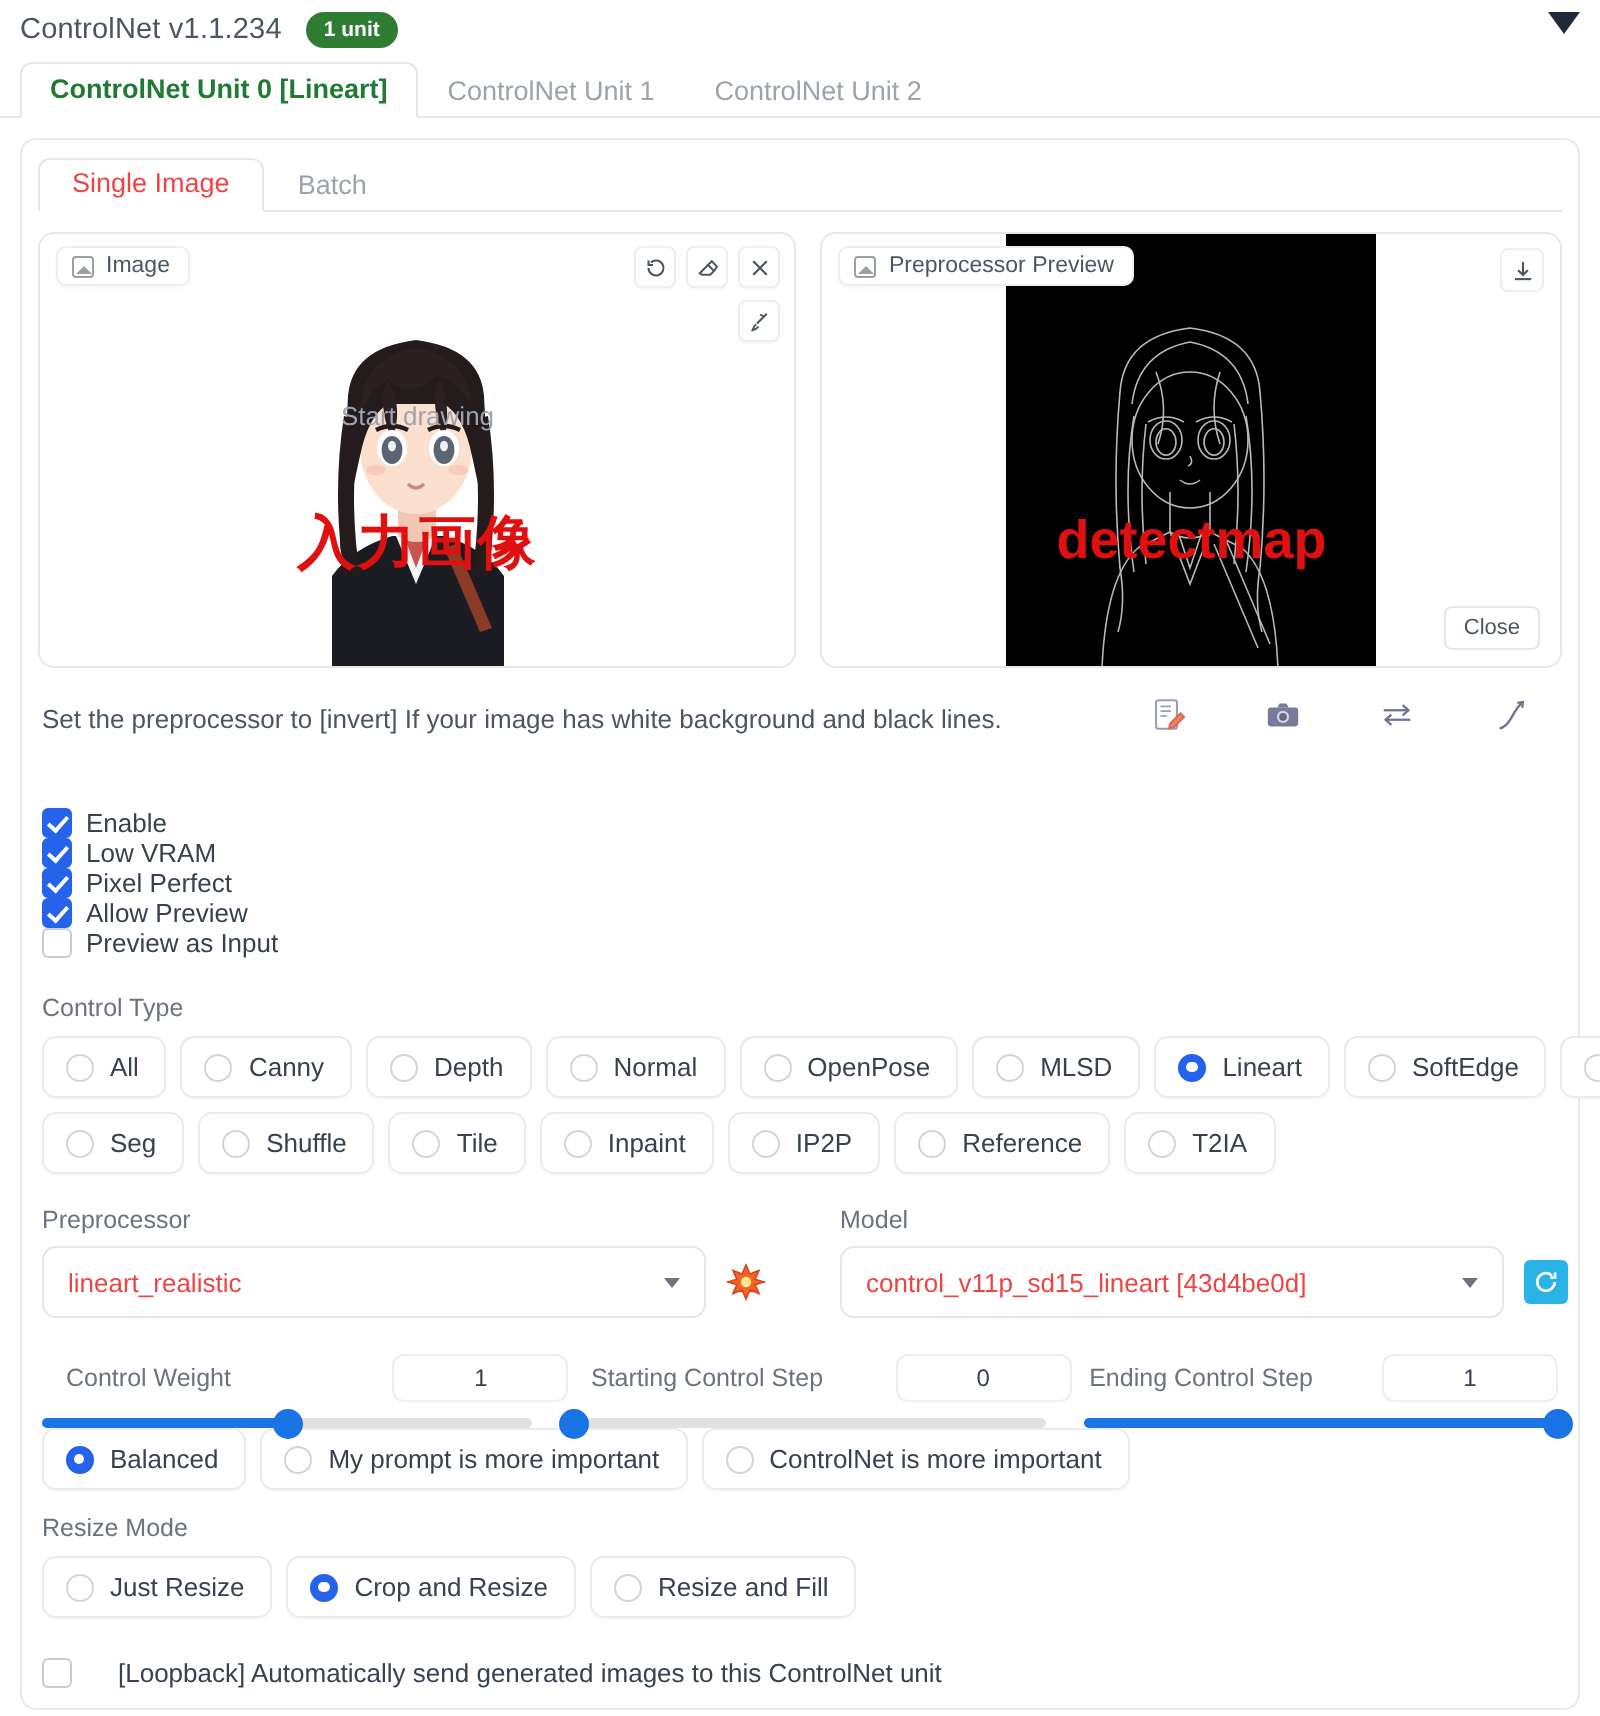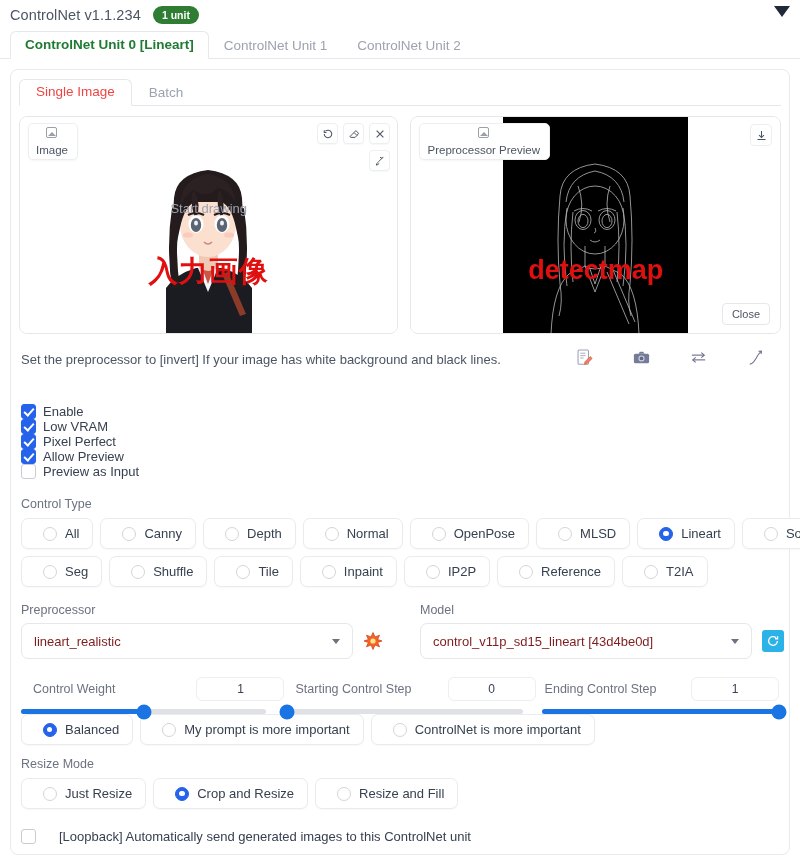--- a/index.html
+++ b/index.html
@@ -134,21 +134,20 @@
     left: 8px; top: 6px;
     background: #fff;
     border: 1px solid #eceef0;
     border-radius: 5px;
     padding: 3px 9px 3px 7px;
     font-size: 11.5px;
     color: #4b5563;
     display: flex; align-items: center; gap: 6px;
     z-index: 6;
     box-shadow: 0 1px 2px rgba(0,0,0,.04);
-    flex-direction: column;
   }
   .chip-ico {
     width: 11px; height: 11px;
     border: 1px solid #9aa0a6;
     border-radius: 2px;
     position: relative;
   }
   .chip-ico::after{
     content:"";
     position:absolute; left:1px; bottom:1px;
@@ -291,21 +290,21 @@
   }
 
   
   .pill-row { display: flex; gap: 7px; flex-wrap: nowrap; padding: 0 2px; }
   .pill {
     display: flex; align-items: center;
     gap: 8px;
     border: 1px solid #eaebed;
     border-radius: 7px;
     background: #fff;
-    padding: 7px 13px 7px 21px;
+    padding: 7px 13px 7px 11px;
     font-size: 13px;
     color: #374151;
     cursor: pointer;
     white-space: nowrap;
     box-shadow: 0 1px 1.5px rgba(0,0,0,.03);
   }
   .radio {
     width: 14px; height: 14px;
     border: 1.5px solid #d2d5d9;
     border-radius: 50%;
@@ -331,21 +330,21 @@
   .dd-lbl { font-size: 12.5px; color: #6b7280; margin-bottom: 6px; }
   .dd-line { display: flex; align-items: center; gap: 10px; }
   .dd-box {
     border: 1px solid #e5e7eb;
     border-radius: 7px;
     background: #fff;
     height: 36px;
     display: flex; align-items: center;
     padding: 0 12px;
     font-size: 13px;
-    color: #7f1d1d;
+    color: #ef4444;
     cursor: pointer;
     position: relative;
   }
   .dd-box.pp-box { width: 332px; }
   .dd-box.md-box { width: 332px; }
   .dd-val { flex: 1; }
   .caret {
     width: 0; height: 0;
     border-left: 4.5px solid transparent;
     border-right: 4.5px solid transparent;

